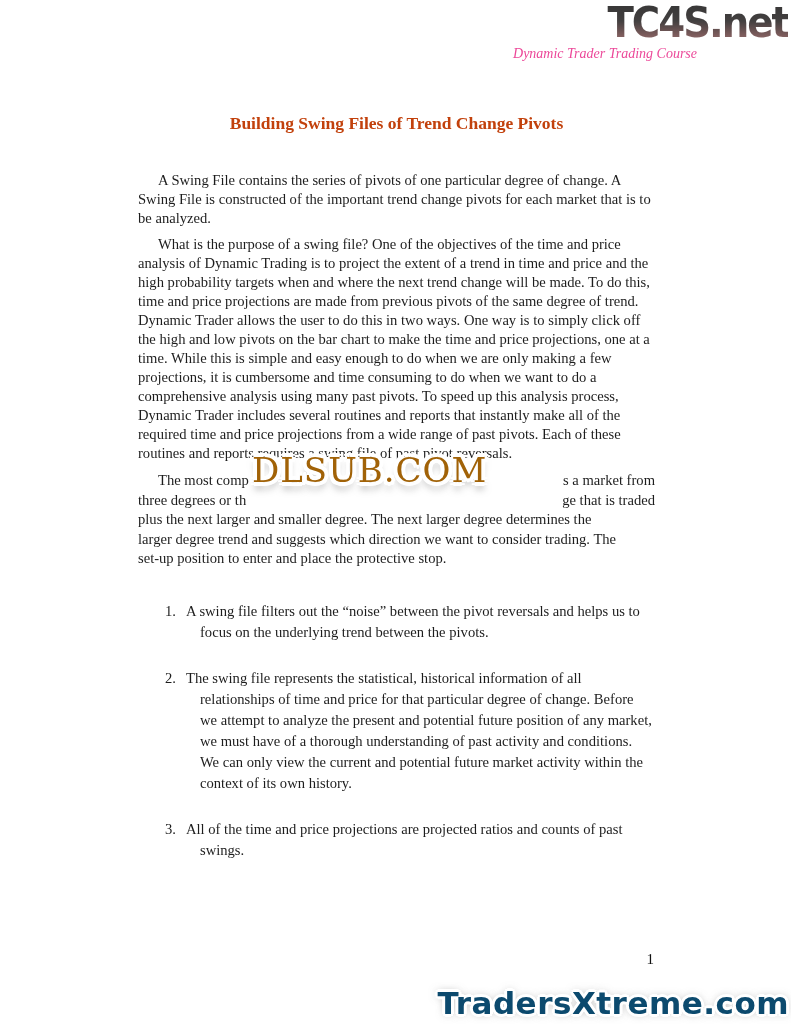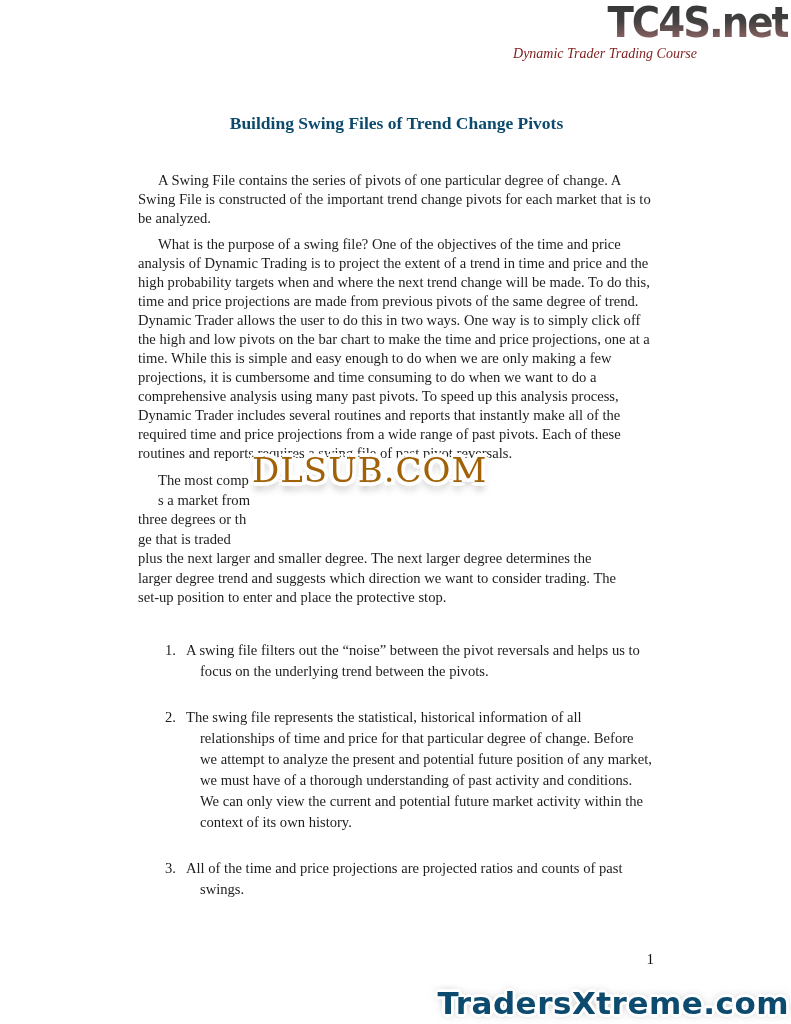--- a/index.html
+++ b/index.html
@@ -35,53 +35,53 @@
       color: transparent;
       text-shadow: none;
     }
   }
   .subtitle {
     position: absolute;
     top: 46px;
     right: 94px;
     font-style: italic;
     font-size: 14px;
-    color: #7f1d1d;
+    color: #ec4899;
   }
 
   
   .content {
     position: absolute;
     top: 0;
     left: 138px;
     width: 517px;
   }
   .doc-title {
     margin: 113px 0 37px 0;
     font-size: 17.5px;
     font-weight: bold;
     text-align: center;
-    color: #0c4a6e;
+    color: #c2410c;
   }
   .para {
     margin: 0 0 7px 0;
     font-size: 14.6px;
     line-height: 19px;
     text-indent: 20px;
     text-align: left;
   }
 
   
   .para3 {
     position: relative;
     margin-top: 8px;
     font-size: 14.6px;
     line-height: 19.5px;
   }
-  .para3 .line { white-space: nowrap; flex-direction: column; }
+  .para3 .line { white-space: nowrap; }
   .para3 .split { display: flex; justify-content: space-between; }
   .para3 .split.first { padding-left: 20px; }
 
   .wm-center {
     position: absolute;
     top: -10px;
     left: 114px;
     font-family: "DejaVu Serif", serif;
     font-weight: normal;
     font-size: 34px;

